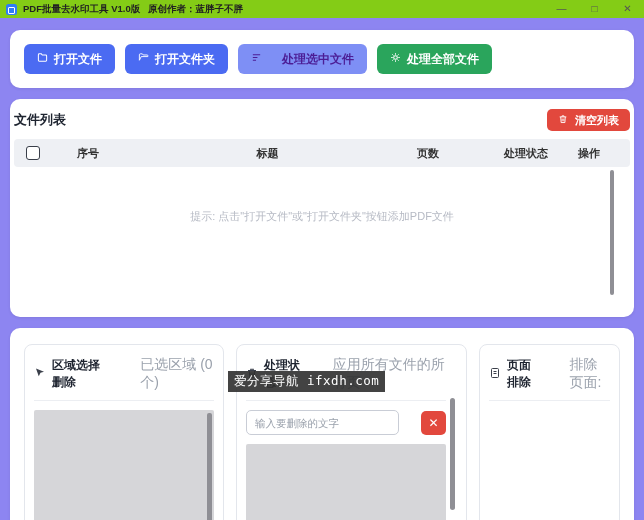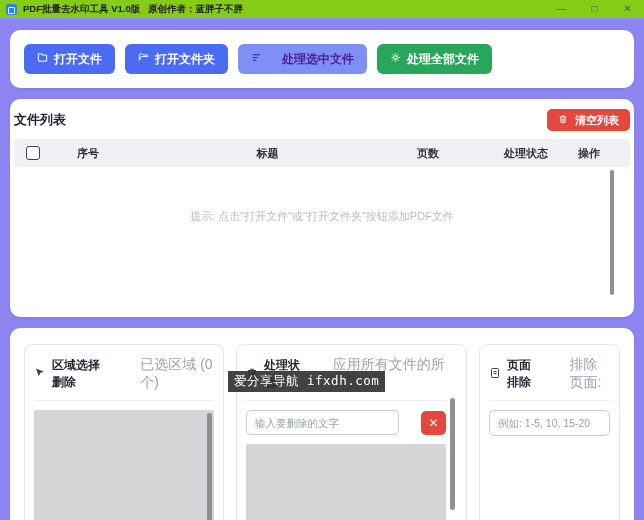--- a/index.html
+++ b/index.html
@@ -220,19 +220,18 @@
 
     <div class="panel panel-3">
       <div class="panel-head">
         <span><svg width="12" height="12" viewBox="0 0 24 24">
               <rect x="5" y="3" width="14" height="18" rx="2" fill="none" stroke="currentColor" stroke-width="2"></rect>
               <path d="M9 9h6M9 13h6" fill="none" stroke="currentColor" stroke-width="2"></path>
             </svg></span>
         <span>页面排除</span>
         <span class="panel-note">排除页面:</span>
       </div>
-      <input class="page-input" type="text" placeholder="例如: 1-5, 10, 15-20" style="">
     </div>
 
   </div>
 </div>
 
 <div class="watermark">爱分享导航 ifxdh.com</div>
 
 </body></html>

